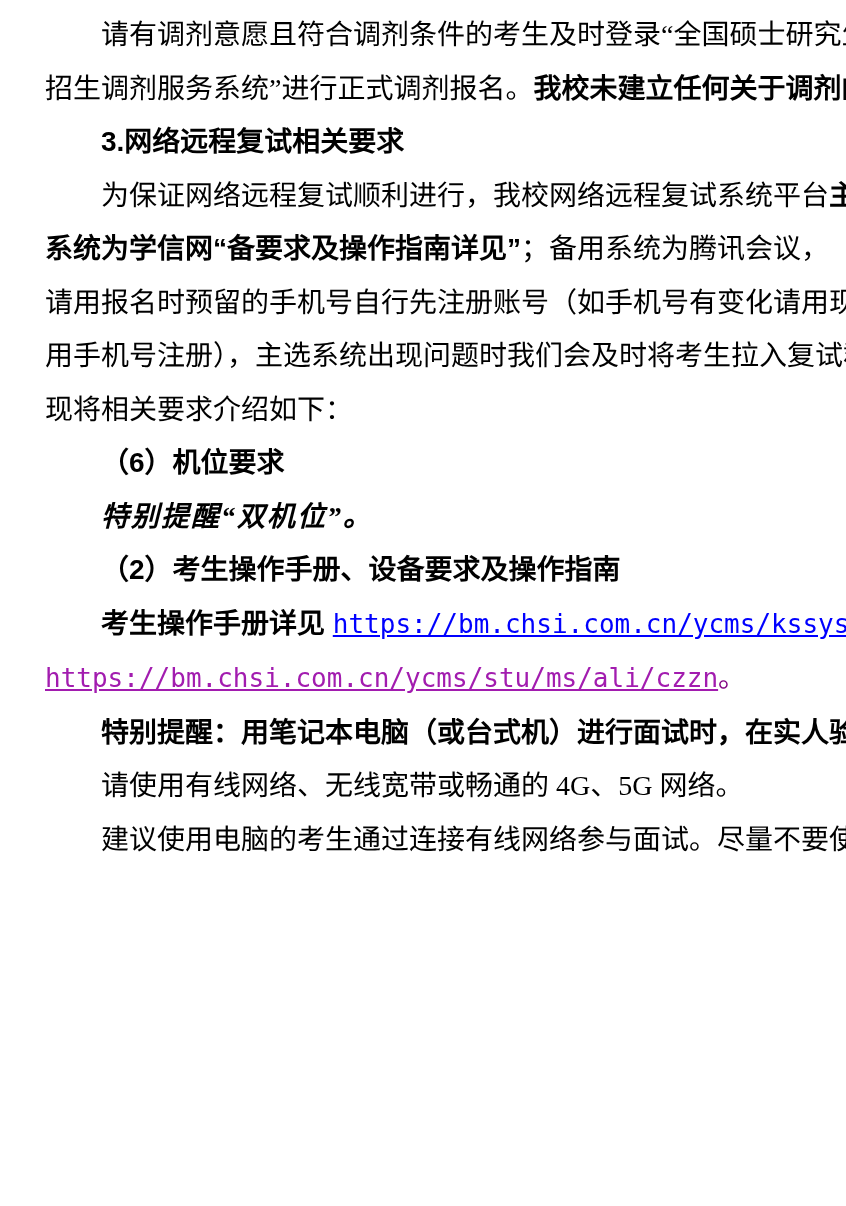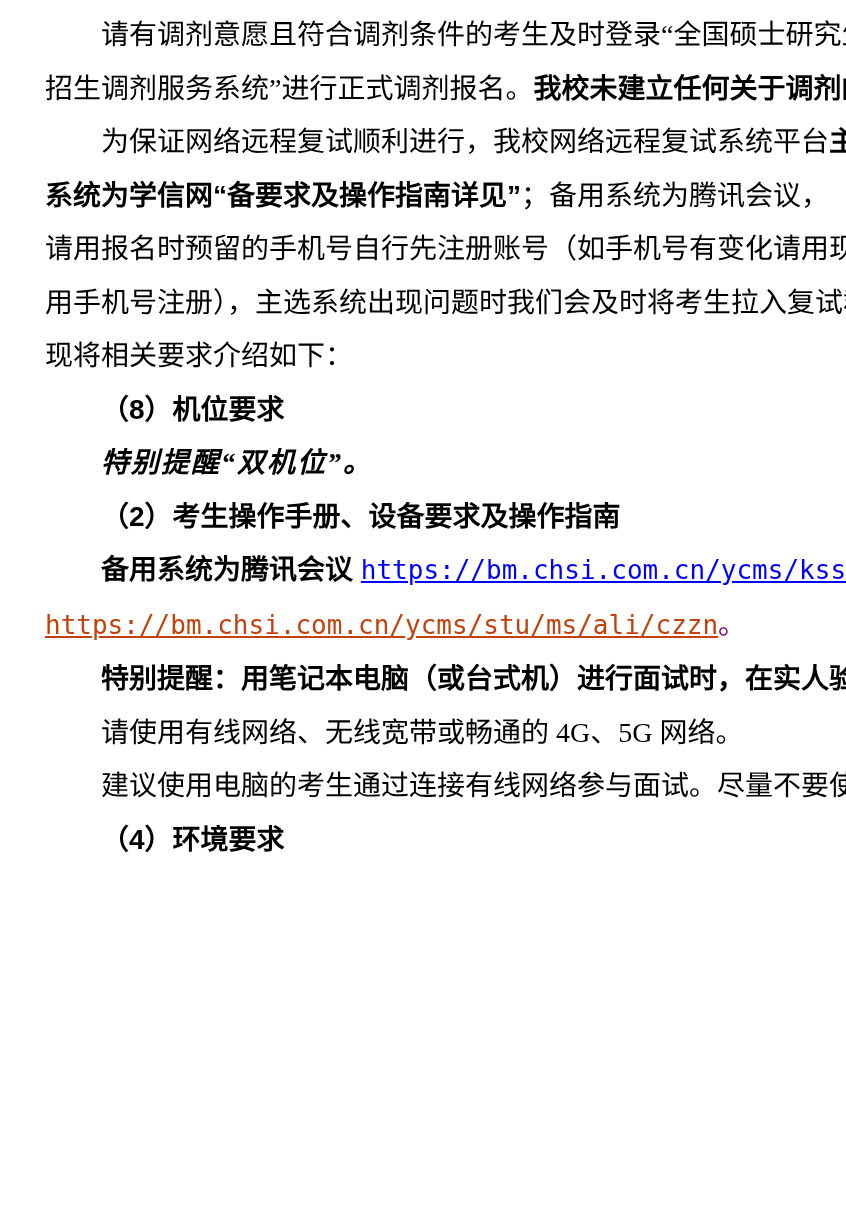--- a/index.html
+++ b/index.html
@@ -41,44 +41,44 @@
     letter-spacing: 2px;
   }
   .r-link-blue {
     color: #0000ff;
     text-decoration: underline;
     font-family: "DejaVu Sans Mono", "Liberation Mono", monospace;
     font-size: 26px;
     font-weight: normal;
   }
   .r-link-purple {
-    color: #c2410c;
+    color: #a21caf;
     text-decoration: underline;
     font-family: "DejaVu Sans Mono", "Liberation Mono", monospace;
     font-size: 26px;
     font-weight: normal;
   }
   .r-purple {
     color: #800080;
     font-weight: normal;
   }
 </style>
 </head>
 <body>
 
 <div class="page">
     <div class="line indent"><span class="r-normal">请有调剂意愿且符合调剂条件的考生及时登录“全国硕士研究生</span></div>
     <div class="line"><span class="r-normal">招生调剂服务系统”进行正式调剂报名。</span><span class="r-bold">我校未建立任何关于调剂的</span></div>
+    <div class="line indent"><span class="r-bold">3.网络远程复试相关要求</span></div>
     <div class="line indent"><span class="r-normal">为保证网络远程复试顺利进行，我校网络远程复试系统平台</span><span class="r-bold">主选</span></div>
     <div class="line"><span class="r-bold">系统为学信网“备要求及操作指南详见”</span><span class="r-normal">；备用系统为腾讯会议，</span></div>
     <div class="line"><span class="r-normal">请用报名时预留的手机号自行先注册账号（如手机号有变化请用现使</span></div>
     <div class="line"><span class="r-normal">用手机号注册），主选系统出现问题时我们会及时将考生拉入复试群。</span></div>
     <div class="line"><span class="r-normal">现将相关要求介绍如下：</span></div>
-    <div class="line indent"><span class="r-bold">（8）机位要求</span></div>
+    <div class="line indent"><span class="r-bold">（6）机位要求</span></div>
     <div class="line indent"><span class="r-bolditalic">特别提醒“双机位”。</span></div>
     <div class="line indent"><span class="r-bold">（2）考生操作手册、设备要求及操作指南</span></div>
-    <div class="line indent"><span class="r-bold">备用系统为腾讯会议 </span><a class="r-link-blue" href="#">https://bm.chsi.com.cn/ycms/kssysm/</a></div>
+    <div class="line indent"><span class="r-bold">考生操作手册详见 </span><a class="r-link-blue" href="#">https://bm.chsi.com.cn/ycms/kssysm/</a></div>
     <div class="line"><a class="r-link-purple" href="#">https://bm.chsi.com.cn/ycms/stu/ms/ali/czzn</a><span class="r-purple">。</span></div>
     <div class="line indent"><span class="r-bold">特别提醒：用笔记本电脑（或台式机）进行面试时，在实人验证</span></div>
     <div class="line indent"><span class="r-normal">请使用有线网络、无线宽带或畅通的 4G、5G 网络。</span></div>
     <div class="line indent"><span class="r-normal">建议使用电脑的考生通过连接有线网络参与面试。尽量不要使用</span></div>
-    <div class="line indent"><span class="r-bold">（4）环境要求</span></div>
   </div>
 
 </body></html>

